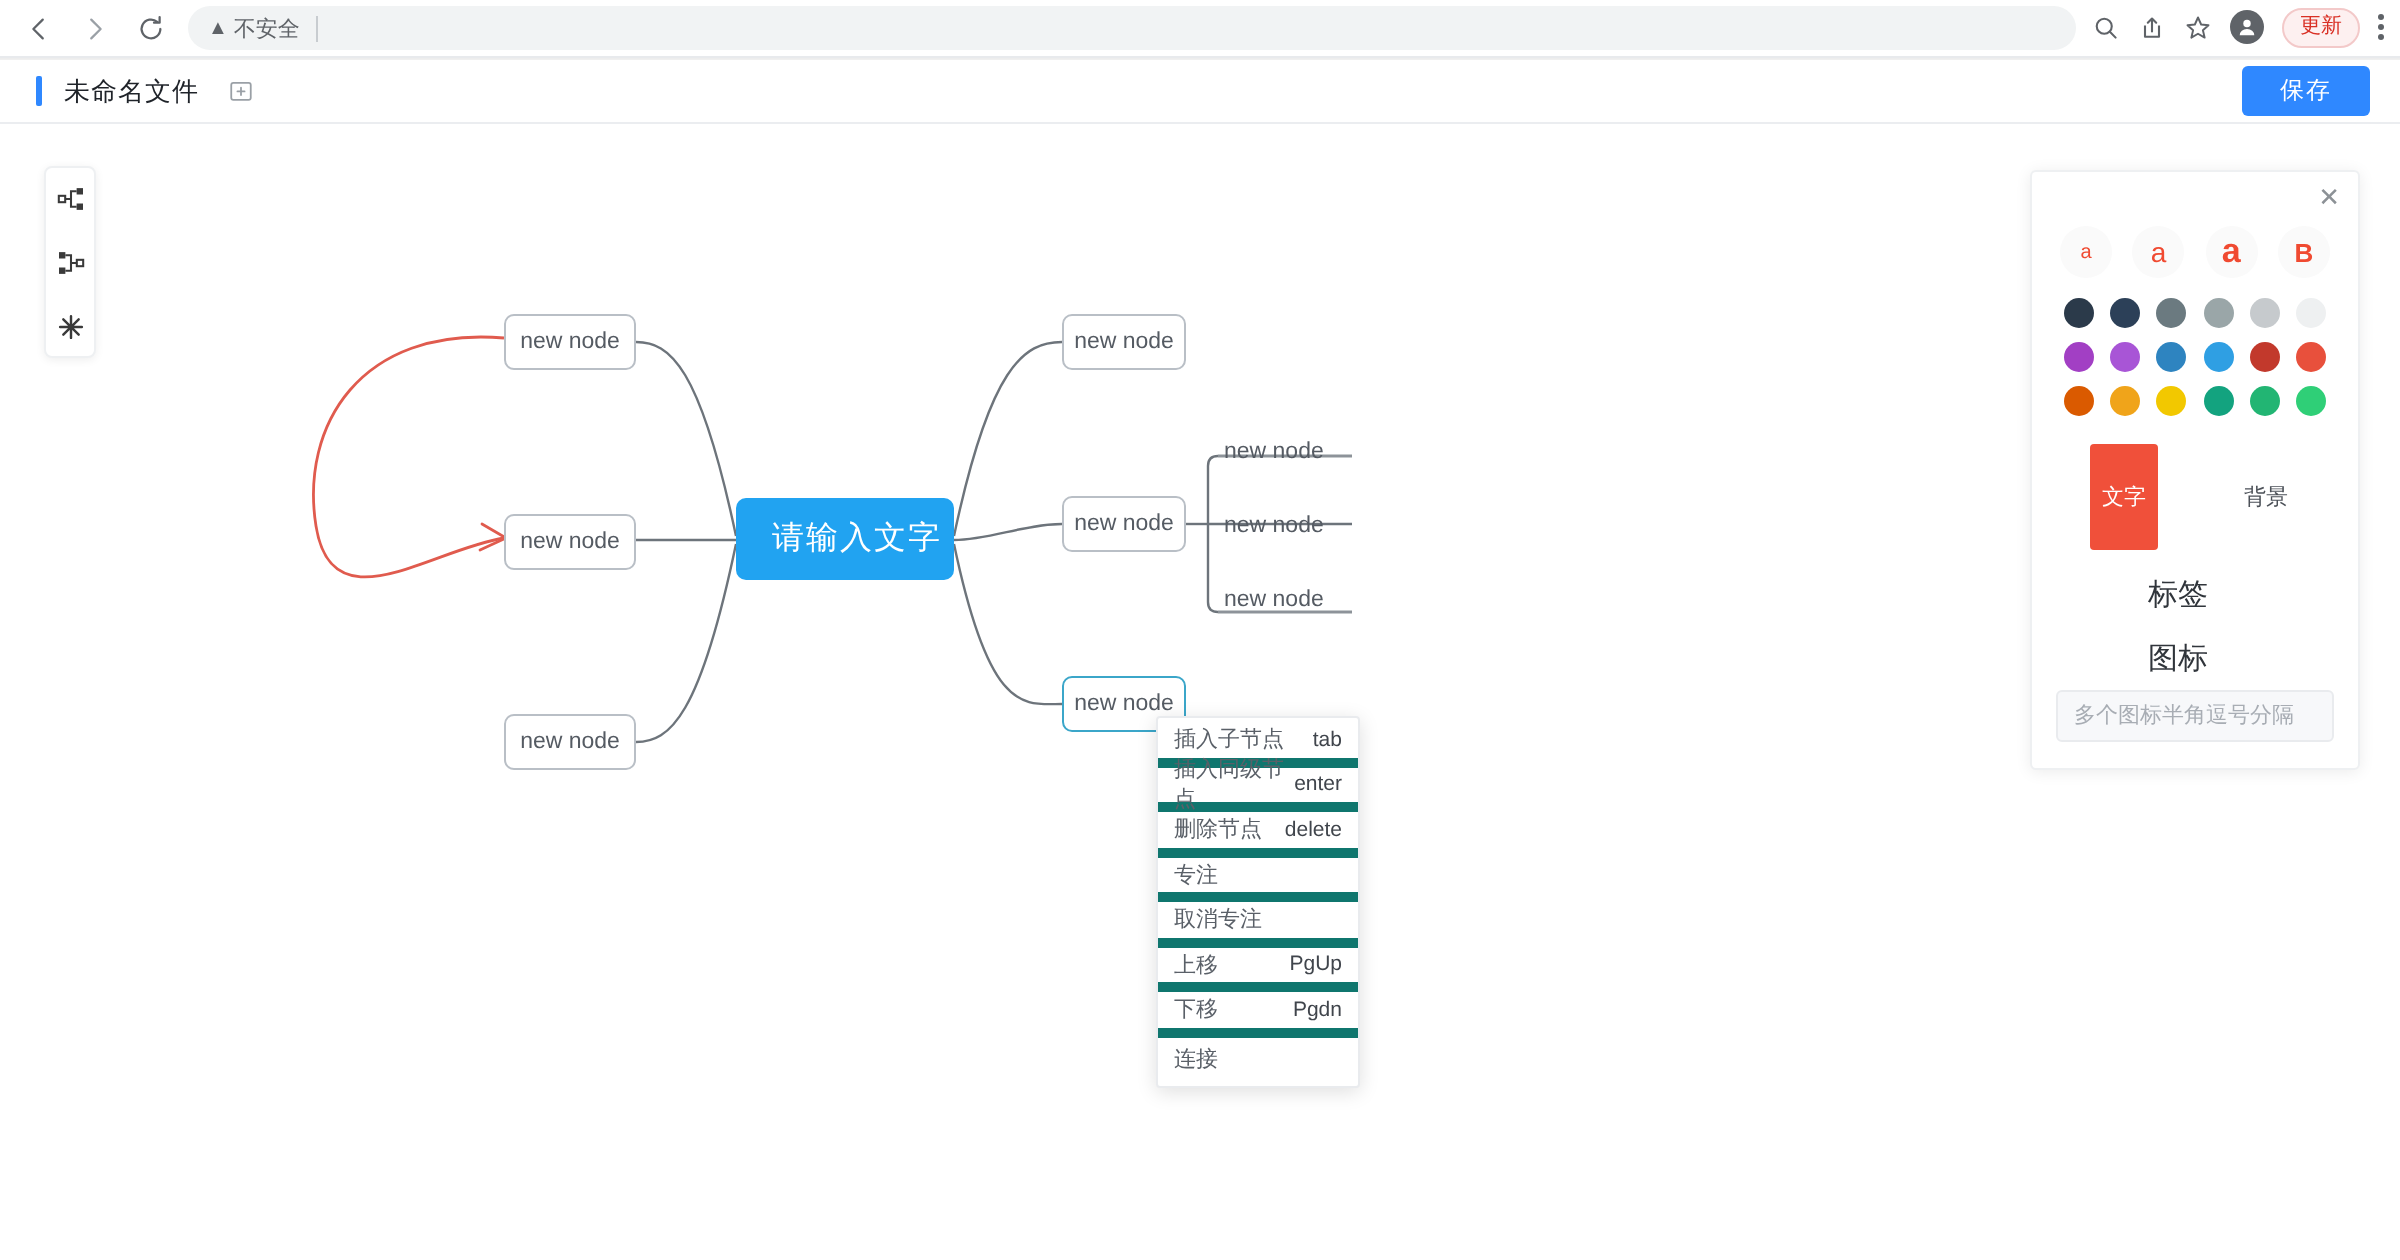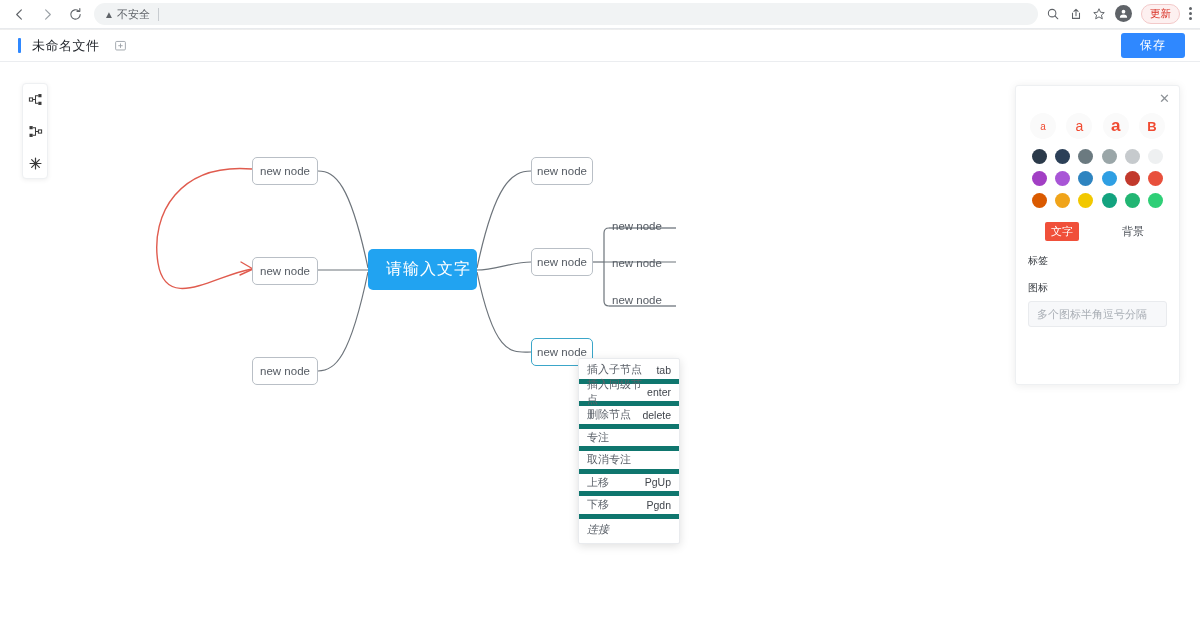--- a/index.html
+++ b/index.html
@@ -176,21 +176,21 @@
   }
   .ctx-item {
     height: 22.5px;
     display: flex; align-items: center;
     padding: 0 8px;
     font-size: 11px;
     color: #5a6068;
     border-bottom: 5px solid #0f766e;
     cursor: pointer;
   }
-  .ctx-item:last-child { border-bottom: none; font-style: italic; }
+  .ctx-item:last-child { border-bottom: none; }
   .ctx-item .lbl { letter-spacing: 0px; }
   .ctx-item .key {
     margin-left: auto;
     font-size: 10.5px;
     color: #40454c;
   }
 
   
   .right-panel {
     position: absolute;
@@ -233,28 +233,28 @@
   .swatch {
     width: 15px; height: 15px; border-radius: 50%;
     cursor: pointer;
   }
 
   .mode-row {
     display: flex; align-items: center; justify-content: center;
     gap: 8px; margin-top: 14px;
   }
   .mode-tab {
-    font-size: 11px; padding: 2px 6px; border-radius: 2px; cursor: pointer;
+    font-size: 11px; padding: 19px 6px; border-radius: 2px; cursor: pointer;
   }
   .mode-tab.active { background: #f0503a; color: #ffffff; }
   .mode-tab.idle { color: #4c5158; margin-left: 29px; }
 
   .field-label {
-    font-size: 10px; color: #30353b;
-    margin-top: 13px; margin-bottom: 6px;
+    font-size: 15px; color: #30353b;
+    margin-top: 13px; margin-bottom: 6px; margin-left: 46px;
   }
   .field-input {
     width: 100%; height: 26px;
     background: #f7f8fa;
     border: 1px solid #e9ebee;
     border-radius: 3px;
     font-size: 11px; color: #a8adb4;
     padding: 0 8px;
     font-family: "Liberation Sans", sans-serif;
     outline: none;

